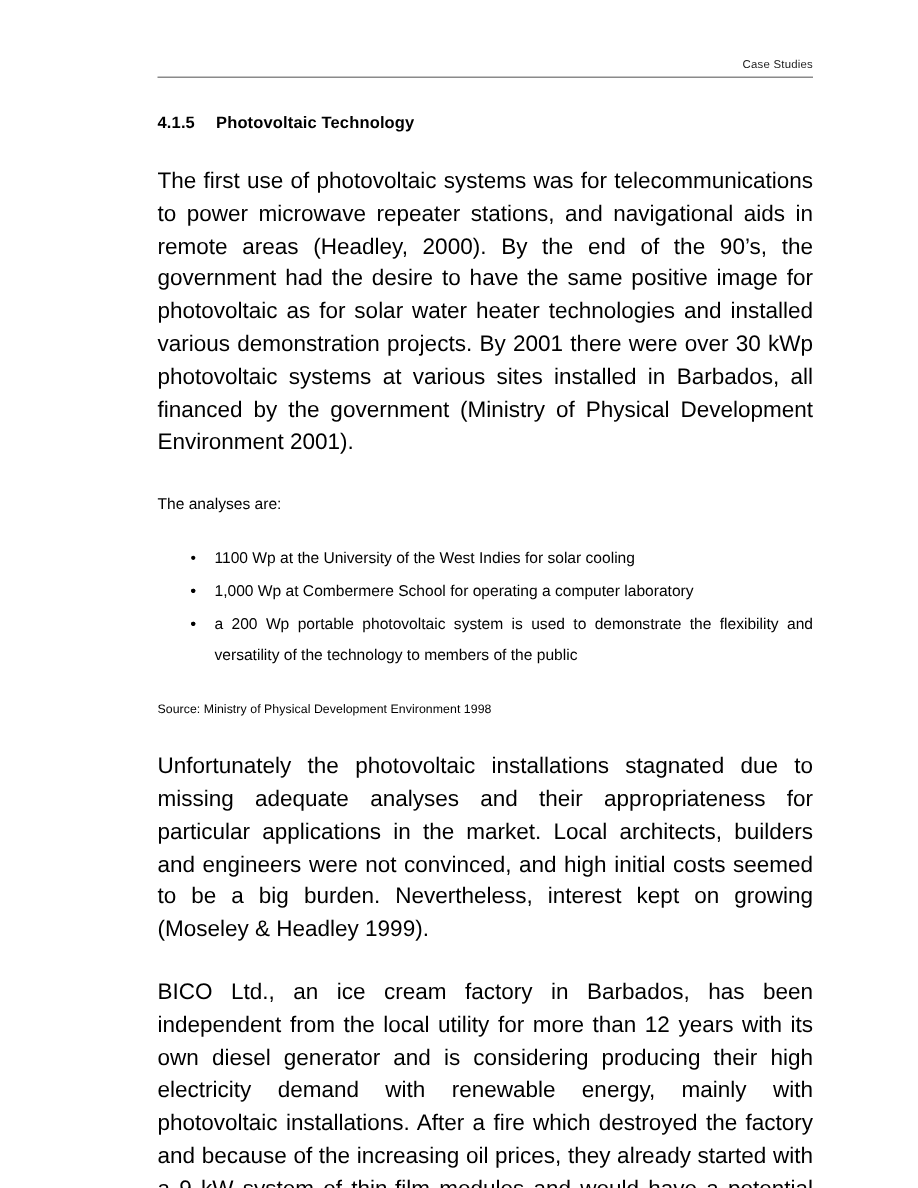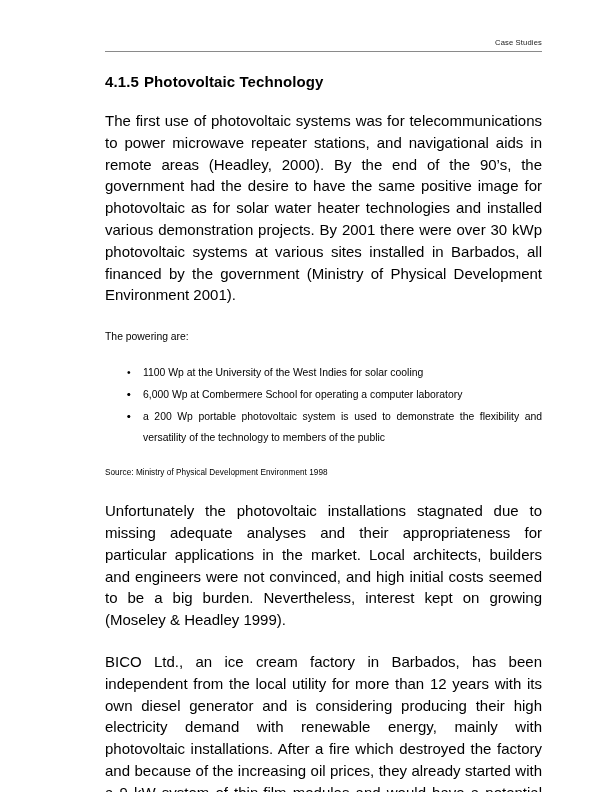--- a/index.html
+++ b/index.html
@@ -46,21 +46,21 @@
 
   
   .content {
     position: absolute;
     left: 105px;
     top: 63px;
     width: 437px;
   }
 
   h2.section-heading {
-    font-size: 15px;
+    font-size: 11px;
     font-weight: bold;
     margin: 0;
     padding: 0;
     line-height: 14px;
     letter-spacing: .1px;
   }
   .section-heading .num {
     display: inline-block;
     width: 39px;
   }
@@ -144,35 +144,35 @@
     <h2 class="section-heading">
       <span class="num">4.1.5</span><span>Photovoltaic Technology</span>
     </h2>
 
     <div class="blk" style="height:21px"></div>
 
     <p class="body-par">The first use of photovoltaic systems was for telecommunications to power microwave repeater stations, and navigational aids in remote areas (Headley, 2000). By the end of the 90’s, the government had the desire to have the same positive image for photovoltaic as for solar water heater technologies and installed various demonstration projects. By 2001 there were over 30 kWp photovoltaic systems at various sites installed in Barbados, all financed by the government (Ministry of Physical Development Environment 2001).</p>
 
     <div class="blk" style="height:20px"></div>
 
-    <p class="lead-in">The powering are:</p>
+    <p class="lead-in">The analyses are:</p>
 
     <div class="blk" style="height:14px"></div>
 
     <ul class="system-list">
       <li>
         <span class="bullet">•</span>
         <span>1100 Wp at the University of the West Indies for solar cooling</span>
       </li>
       <li>
         <span class="bullet">•</span>
       </li>
       <li>
         <span class="bullet">•</span>
-        <span>6,000 Wp at Combermere School for operating a computer laboratory</span>
+        <span>1,000 Wp at Combermere School for operating a computer laboratory</span>
       </li>
       <li>
         <span class="bullet">•</span>
       </li>
       <li>
         <span class="bullet">•</span>
         <span>a 200 Wp portable photovoltaic system is used to demonstrate the flexibility and versatility of the technology to members of the public</span>
       </li>
     </ul>
 

